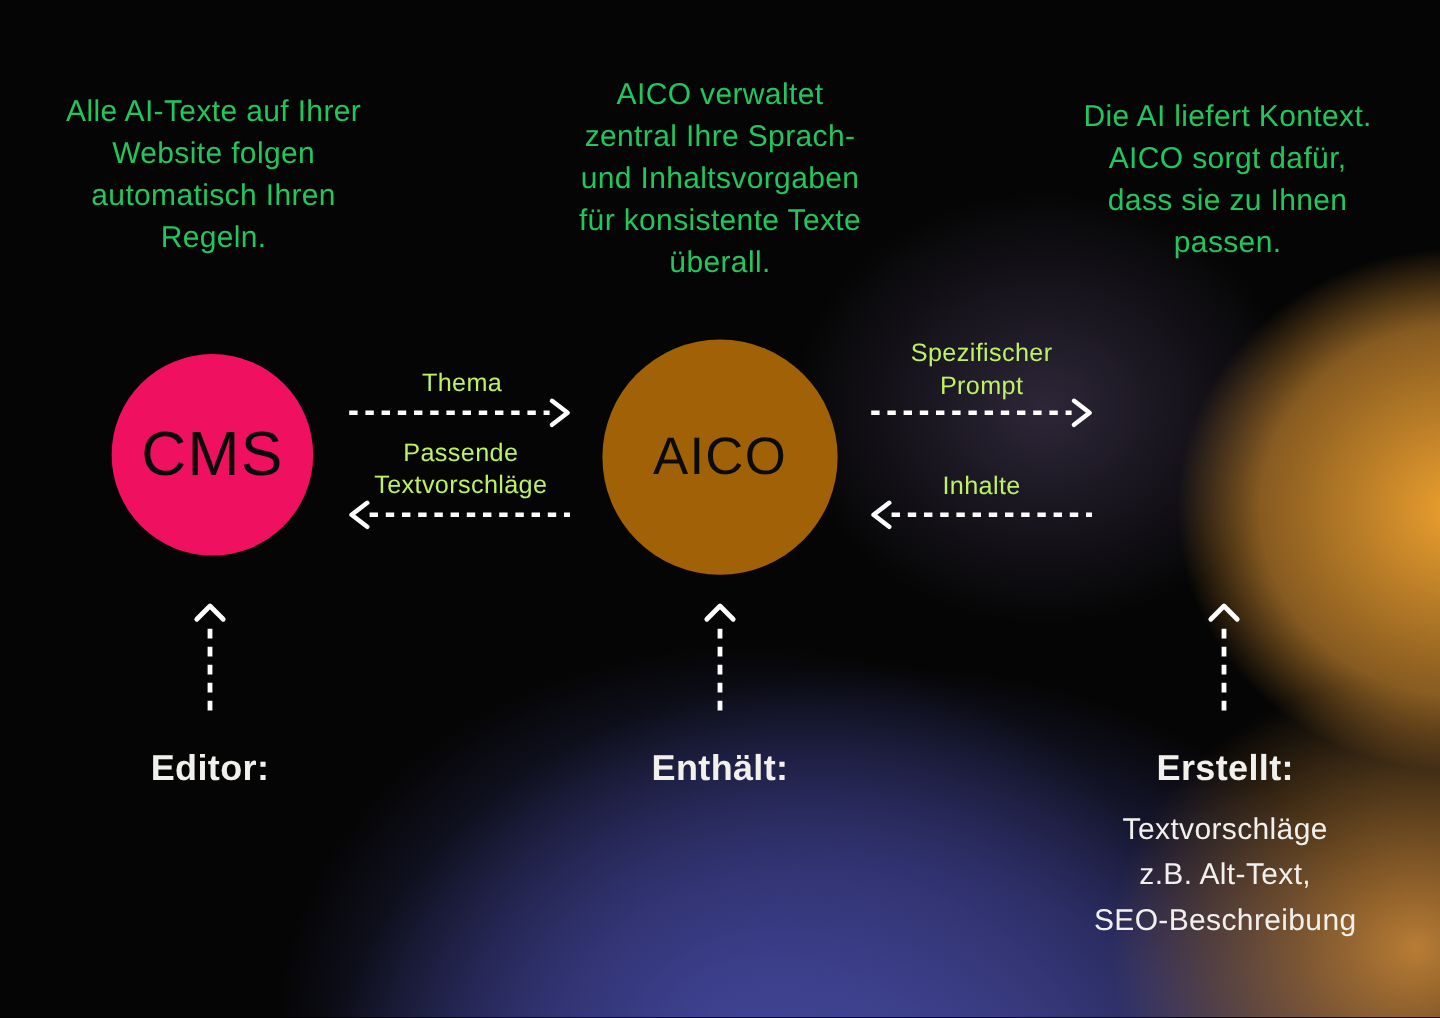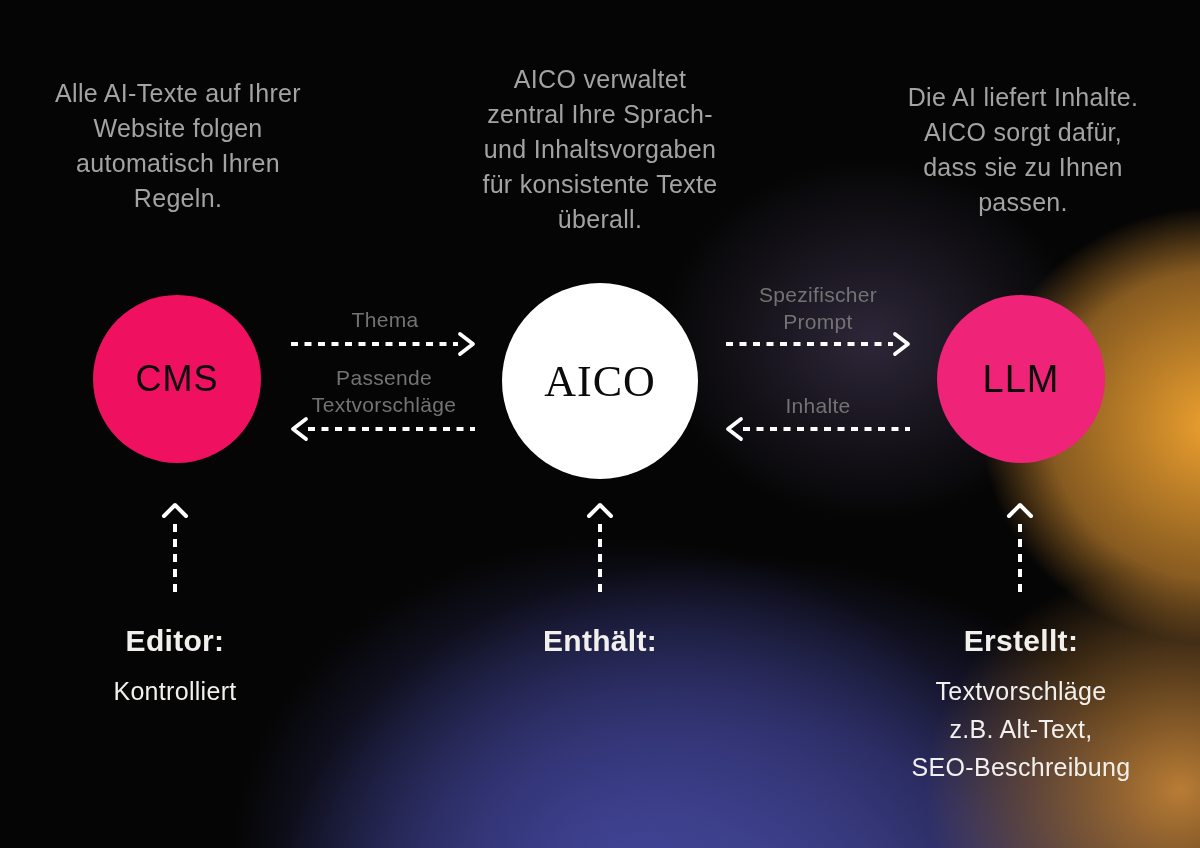--- a/index.html
+++ b/index.html
@@ -18,30 +18,30 @@
       radial-gradient(ellipse 340px 300px at 1180px 790px, rgba(216,145,62,0.85), rgba(216,145,62,0) 75%),
       radial-gradient(ellipse 280px 240px at 870px 340px, rgba(110,92,140,0.38), rgba(110,92,140,0) 75%),
       radial-gradient(ellipse 640px 560px at 740px 980px, rgba(72,76,160,0.95), rgba(60,62,140,0.62) 45%, rgba(40,40,90,0) 76%),
       radial-gradient(ellipse 520px 430px at 620px 860px, rgba(70,74,165,0.85), rgba(70,74,165,0) 75%),
       #050505;
   }
   .abs{position:absolute;}
   .pre{white-space:pre-line;}
   .note{
     font-size:25px;line-height:35px;text-align:center;
-    color:#a3a3a3;letter-spacing:0.3px;
+    color:#22c55e;letter-spacing:0.3px;
   }
   .circle{
     border-radius:50%;
     display:flex;align-items:center;justify-content:center;
-    color:#0b0b0b;font-size:36px;letter-spacing:1px;
+    color:#0b0b0b;font-size:52px;letter-spacing:1px;
   }
   .flow-label{
     font-size:21px;line-height:27px;text-align:center;
-    color:#737373;letter-spacing:0.3px;
+    color:#bef264;letter-spacing:0.3px;
   }
   .footer-heading{
     font-size:30px;font-weight:bold;text-align:center;letter-spacing:0.3px;
   }
   .footer-body{
     font-size:25px;line-height:38px;text-align:center;letter-spacing:0.3px;
   }
   svg{display:block;}
   
   #note-cms{left:18px;top:76px;width:320px;}
@@ -76,28 +76,27 @@
 
   <div class="abs note pre" id="note-cms">Alle AI-Texte auf Ihrer
 Website folgen
 automatisch Ihren
 Regeln.</div>
   <div class="abs note pre" id="note-aico">AICO verwaltet
 zentral Ihre Sprach-
 und Inhaltsvorgaben
 für konsistente Texte
 überall.</div>
-  <div class="abs note pre" id="note-llm">Die AI liefert Inhalte.
+  <div class="abs note pre" id="note-llm">Die AI liefert Kontext.
 AICO sorgt dafür,
 dass sie zu Ihnen
 passen.</div>
 
   <div class="abs circle" id="node-cms" style="background: rgb(239, 17, 95);">CMS</div>
-  <div class="abs circle" id="node-aico" style="background: #ffffff; font-family: Liberation Serif, serif;">AICO</div>
-  <div class="abs circle" id="node-llm" style="background: rgb(239, 35, 119);">LLM</div>
+  <div class="abs circle" id="node-aico" style="background: #a16207;">AICO</div>
 
   <div class="abs flow-label" id="flow-thema-label">Thema</div>
   <div class="abs" id="flow-thema-arrow">
     <svg width="190" height="26" viewBox="0 0 190 26">
       <line x1="3" y1="13" x2="170" y2="13" stroke="#fff" stroke-width="3.8" stroke-dasharray="7 6.5"></line>
       <polyline points="172,3 185,13 172,23" fill="none" stroke="#fff" stroke-width="3.8" stroke-linecap="round" stroke-linejoin="round"></polyline>
     </svg>
   </div>
 
   <div class="abs flow-label pre" id="flow-passende-label">Passende
@@ -139,19 +138,18 @@
     </svg>
   </div>
   <div class="abs" id="uparrow-llm">
     <svg width="36" height="98" viewBox="0 0 36 98">
       <polyline points="7,16 18,5 29,16" fill="none" stroke="#fff" stroke-width="4" stroke-linecap="round" stroke-linejoin="round"></polyline>
       <line x1="18" y1="24" x2="18" y2="96" stroke="#fff" stroke-width="4" stroke-dasharray="8 7"></line>
     </svg>
   </div>
 
   <div class="abs footer-heading" id="footer-cms-heading">Editor:</div>
-  <div class="abs footer-body pre" id="footer-cms-body">Kontrolliert</div>
   <div class="abs footer-heading" id="footer-aico-heading">Enthält:</div>
   <div class="abs footer-heading" id="footer-llm-heading">Erstellt:</div>
   <div class="abs footer-body pre" id="footer-llm-body">Textvorschläge
 z.B. Alt-Text,
 SEO-Beschreibung</div>
 </div>
 
 </body></html>

